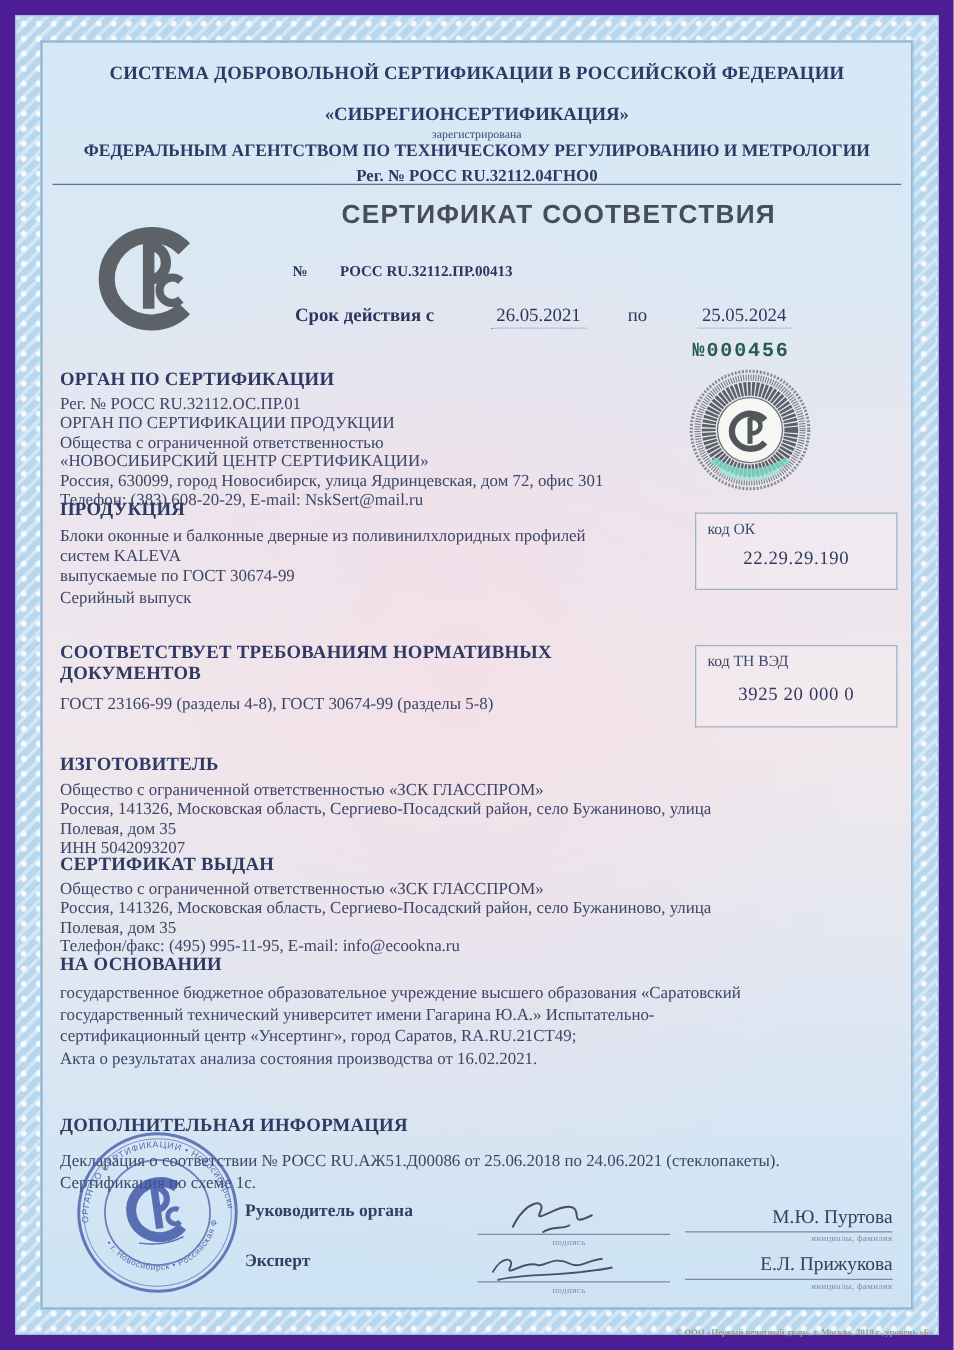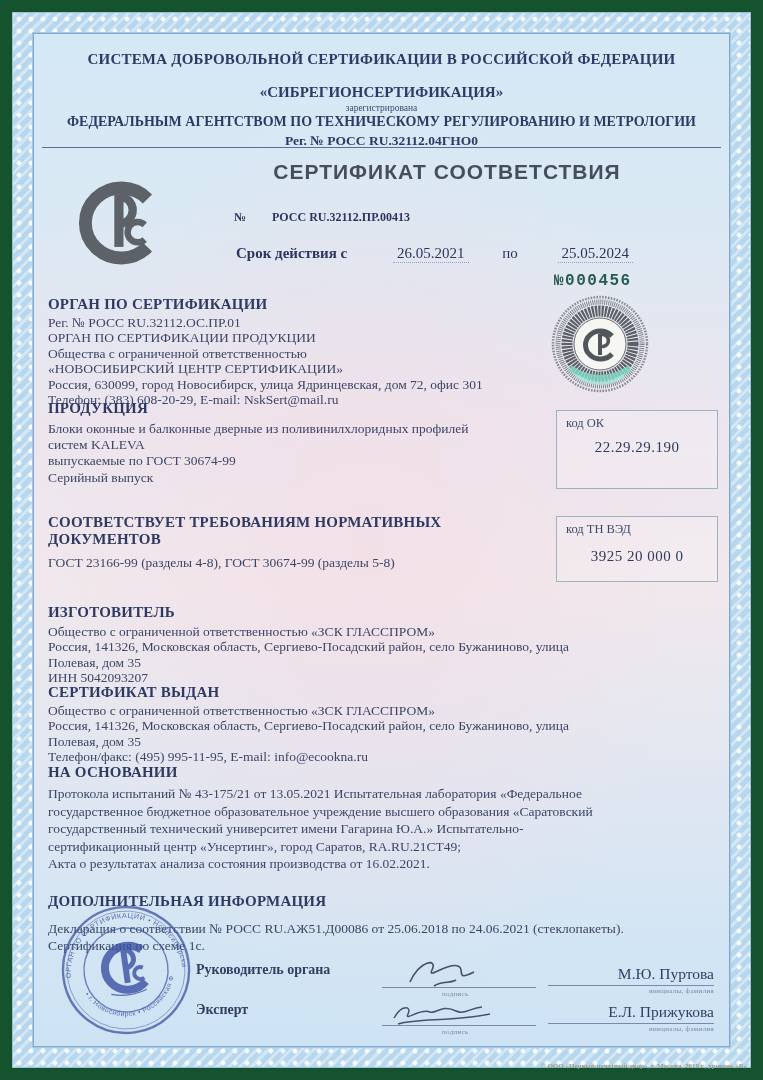--- a/index.html
+++ b/index.html
@@ -1,17 +1,17 @@
 <!DOCTYPE html>
 <html><head>
 <meta charset="utf-8">
 <style>
   * { margin:0; padding:0; box-sizing:border-box; }
   body { width:763px; height:1080px; background:#ffffff; font-family:"Liberation Serif", serif; }
-  .page { position:relative; width:763px; height:1080px; background:#14532d; overflow:hidden; }
+  .page { position:relative; width:763px; height:1080px; background:#4c1d95; overflow:hidden; }
 
   
   .band {
     position:absolute; inset:12px;
     background-color:#b7d7ee;
     background-image:
       radial-gradient(circle at 6px 6px, rgba(255,255,255,.9) 1.6px, rgba(255,255,255,0) 3px),
       repeating-linear-gradient(135deg, rgba(255,255,255,.38) 0 3px, rgba(255,255,255,0) 3px 8px);
     background-size:12px 12px, auto;
     border:1px solid #9cc0da;
@@ -134,21 +134,21 @@
       <circle cx="50" cy="50" r="42" fill="none" stroke="#7b8086" stroke-width="5" stroke-dasharray="0.9 1.1"></circle>
       <circle cx="50" cy="50" r="33" fill="none" stroke="#5c6167" stroke-width="11" stroke-dasharray="2.2 1"></circle>
       <circle cx="50" cy="50" r="26" fill="#f6f6f2" stroke="#6a6f74" stroke-width="1"></circle>
       <path d="M 62 42 A 15 14 0 1 0 62 60" fill="none" stroke="#50565c" stroke-width="5"></path>
       <line x1="50" y1="40" x2="50" y2="61" stroke="#50565c" stroke-width="4"></line>
       <path d="M 50 41 A 6 6 0 1 1 50 52" fill="none" stroke="#50565c" stroke-width="3.5"></path>
       <path d="M 20 74 Q 50 94 80 74" fill="none" stroke="#7fd8c6" stroke-width="6" opacity="0.85"></path>
       <path d="M 26 82 Q 50 96 74 82" fill="none" stroke="#a9e6d9" stroke-width="4" opacity="0.8"></path>
     </svg>
 
-    <div class="codebox" style="left:522px; top:376px; width:162px; height:79px;">
+    <div class="codebox" style="left:522px; top:376px; width:162px; height:62px;">
       <div class="cl">код ОК</div>
       <div class="cv">22.29.29.190</div>
     </div>
 
     <div class="sec-h" style="left:14px; top:480px; width:475px;">СООТВЕТСТВУЕТ ТРЕБОВАНИЯМ НОРМАТИВНЫХ ДОКУМЕНТОВ</div>
     <div class="blk" style="left:14px; top:521px; width:490px;">ГОСТ 23166-99 (разделы 4-8), ГОСТ 30674-99 (разделы 5-8)</div>
 
     <div class="codebox" style="left:522px; top:482px; width:162px; height:66px;">
       <div class="cl">код ТН ВЭД</div>
       <div class="cv" style="margin-top:11px;">3925 20 000 0</div>
@@ -165,21 +165,20 @@
     <div class="sec-h" style="left:14px; top:650px;">СЕРТИФИКАТ ВЫДАН</div>
     <div class="blk" style="left:14px; top:669px; width:640px;">
       <div>Общество с ограниченной ответственностью «ЗСК ГЛАССПРОМ»</div>
       <div>Россия, 141326, Московская область, Сергиево-Посадский район, село Бужаниново, улица</div>
       <div>Полевая, дом 35</div>
       <div>Телефон/факс: (495) 995-11-95, E-mail: info@ecookna.ru</div>
     </div>
 
     <div class="sec-h" style="left:14px; top:730px;">НА ОСНОВАНИИ</div>
     <div class="blk basis" style="left:14px; top:751px; width:660px;">
-      <div>Протокола испытаний № 43-175/21 от 13.05.2021 Испытательная лаборатория «Федеральное</div>
       <div>государственное бюджетное образовательное учреждение высшего образования «Саратовский</div>
       <div>государственный технический университет имени Гагарина Ю.А.» Испытательно-</div>
       <div>сертификационный центр «Унсертинг», город Саратов, RA.RU.21СТ49;</div>
       <div>Акта о результатах анализа состояния производства от 16.02.2021.</div>
     </div>
 
     <div class="sec-h" style="left:14px; top:859px;">ДОПОЛНИТЕЛЬНАЯ ИНФОРМАЦИЯ</div>
     <div class="blk" style="left:14px; top:886px; width:660px;">
       <div style="line-height:17px;">Декларация о соответствии  № РОСС RU.АЖ51.Д00086 от 25.06.2018  по 24.06.2021 (стеклопакеты).</div>
       <div style="line-height:17px;">Сертификация по схеме 1с.</div>

